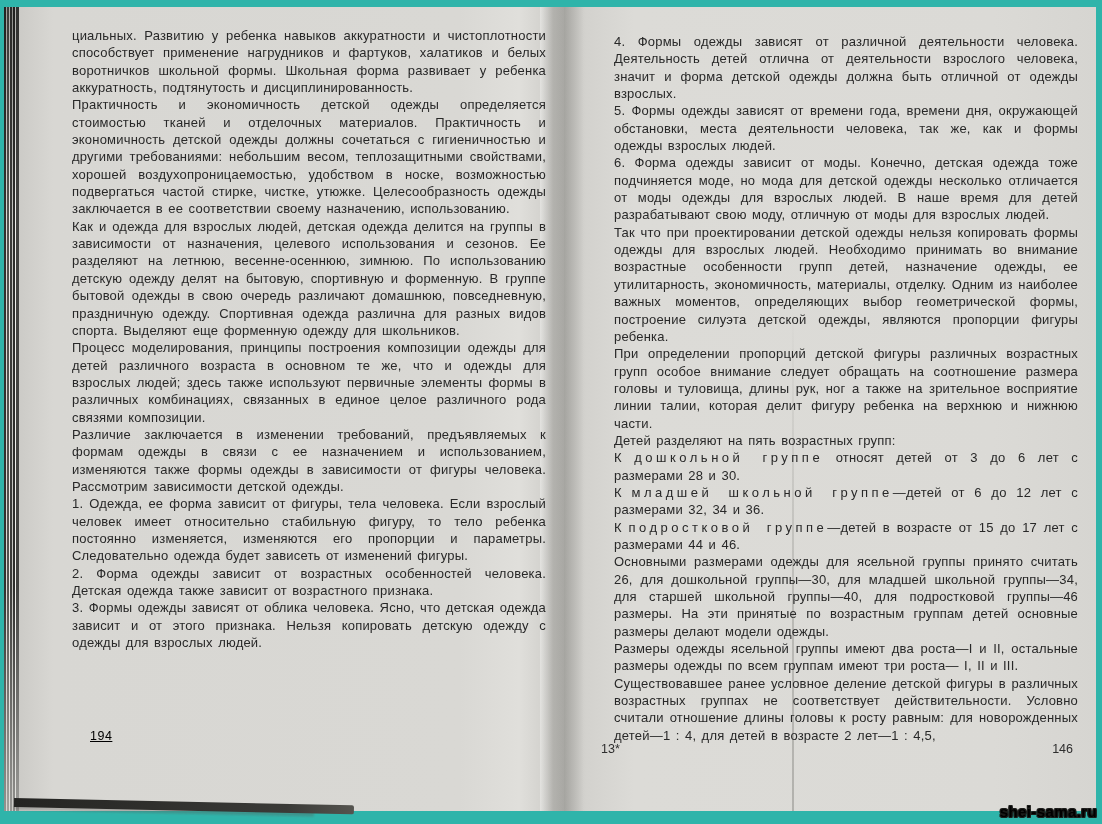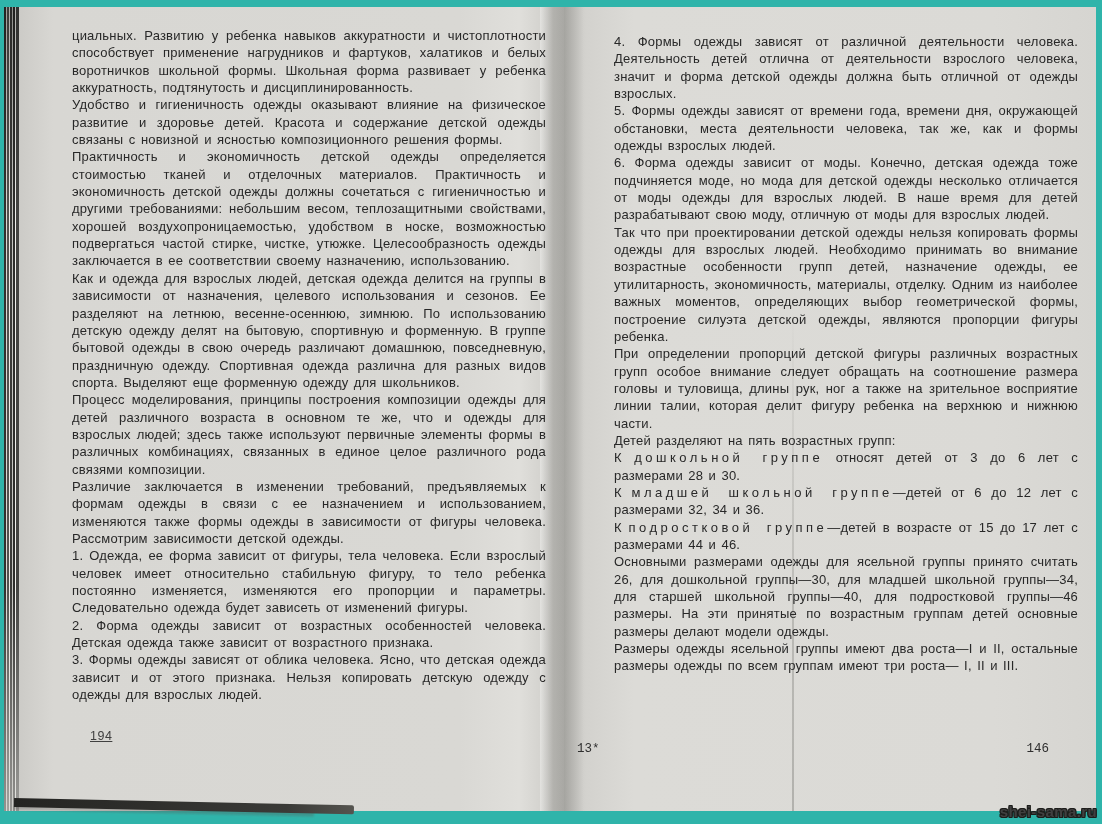--- a/index.html
+++ b/index.html
@@ -42,67 +42,67 @@
     position:absolute;left:10px;top:799px;width:300px;height:4px;background:rgba(90,90,85,.35);
     transform:rotate(1.25deg);transform-origin:left center;filter:blur(1px);
   }
   
   .col{position:absolute;color:#282828;text-align:justify;font-size:13px;line-height:17.35px;
        letter-spacing:.2px;word-spacing:1.6px;}
   .col p{margin:0;}
   .col-left{left:68px;top:20px;width:474px;}
   .col-right{left:610px;top:26px;width:464px;}
   .sp{letter-spacing:3.5px;word-spacing:5px;}
-  .pagenum{position:absolute;font-size:12.5px;color:#404040;letter-spacing:.5px;text-decoration:underline;}
+  .pagenum{position:absolute;font-size:12.5px;color:#000000;letter-spacing:.5px;text-decoration:underline;}
   .pn-left{left:86px;top:722px;}
-  .footer-right{position:absolute;left:573px;top:735px;width:472px;display:flex;
-                justify-content:space-between;font-size:12.5px;color:#2e2e2e;font-family:Liberation Mono, monospace;}
+  .footer-right{position:absolute;left:597px;top:735px;width:472px;display:flex;
+                justify-content:space-between;font-size:12.5px;color:#2e2e2e;}
   .watermark{
     position:absolute;right:5px;bottom:4px;font-size:15px;font-weight:bold;letter-spacing:.4px;
-    color:#404040;
+    color:#000000;
     text-shadow:-1px -1px 0 #1d1d1b,1px -1px 0 #1d1d1b,-1px 1px 0 #1d1d1b,1px 1px 0 #1d1d1b,
                 0 -1px 0 #1d1d1b,0 1px 0 #1d1d1b,-1px 0 0 #1d1d1b,1px 0 0 #1d1d1b;
   }
 </style>
 </head>
 <body>
 
 <div class="stage">
   <div class="scan">
     <div class="edge-stripes"></div>
     <div class="page-left"></div>
     <div class="page-right"></div>
     <div class="gutter-shadow"></div>
     <div class="crease"></div>
     <div class="bottom-wedge-soft"></div>
     <div class="bottom-wedge"></div>
 
     <div class="col col-left" id="col-left">
         <p><span>циальных. Развитию у ребенка навыков аккуратности и чистоплотности способствует применение нагрудников и фартуков, халатиков и белых воротничков школьной формы. Школьная форма развивает у ребенка аккуратность, подтянутость и дисциплинированность.</span></p>
-        <p><span>Удобство и гигиеничность одежды оказывают влияние на физическое развитие и здоровье детей. Красота и содержание детской одежды связаны с новизной и ясностью композиционного решения формы.</span></p>
         <p><span>Практичность и экономичность детской одежды определяется стоимостью тканей и отделочных материалов. Практичность и экономичность детской одежды должны сочетаться с гигиеничностью и другими требованиями: небольшим весом, теплозащитными свойствами, хорошей воздухопроницаемостью, удобством в носке, возможностью подвергаться частой стирке, чистке, утюжке. Целесообразность одежды заключается в ее соответствии своему назначению, использованию.</span></p>
         <p><span>Как и одежда для взрослых людей, детская одежда делится на группы в зависимости от назначения, целевого использования и сезонов. Ее разделяют на летнюю, весенне-осеннюю, зимнюю. По использованию детскую одежду делят на бытовую, спортивную и форменную. В группе бытовой одежды в свою очередь различают домашнюю, повседневную, праздничную одежду. Спортивная одежда различна для разных видов спорта. Выделяют еще форменную одежду для школьников.</span></p>
         <p><span>Процесс моделирования, принципы построения композиции одежды для детей различного возраста в основном те же, что и одежды для взрослых людей; здесь также используют первичные элементы формы в различных комбинациях, связанных в единое целое различного рода связями композиции.</span></p>
         <p><span>Различие заключается в изменении требований, предъявляемых к формам одежды в связи с ее назначением и использованием, изменяются также формы одежды в зависимости от фигуры человека. Рассмотрим зависимости детской одежды.</span></p>
         <p><span>1. Одежда, ее форма зависит от фигуры, тела человека. Если взрослый человек имеет относительно стабильную фигуру, то тело ребенка постоянно изменяется, изменяются его пропорции и параметры. Следовательно одежда будет зависеть от изменений фигуры.</span></p>
         <p><span>2. Форма одежды зависит от возрастных особенностей человека. Детская одежда также зависит от возрастного признака.</span></p>
         <p><span>3. Формы одежды зависят от облика человека. Ясно, что детская одежда зависит и от этого признака. Нельзя копировать детскую одежду с одежды для взрослых людей.</span></p>
       </div>
     <div class="col col-right" id="col-right">
         <p><span>4. Формы одежды зависят от различной деятельности человека. Деятельность детей отлична от деятельности взрослого человека, значит и форма детской одежды должна быть отличной от одежды взрослых.</span></p>
         <p><span>5. Формы одежды зависят от времени года, времени дня, окружающей обстановки, места деятельности человека, так же, как и формы одежды взрослых людей.</span></p>
         <p><span>6. Форма одежды зависит от моды. Конечно, детская одежда тоже подчиняется моде, но мода для детской одежды несколько отличается от моды одежды для взрослых людей. В наше время для детей разрабатывают свою моду, отличную от моды для взрослых людей.</span></p>
         <p><span>Так что при проектировании детской одежды нельзя копировать формы одежды для взрослых людей. Необходимо принимать во внимание возрастные особенности групп детей, назначение одежды, ее утилитарность, экономичность, материалы, отделку. Одним из наиболее важных моментов, определяющих выбор геометрической формы, построение силуэта детской одежды, являются пропорции фигуры ребенка.</span></p>
         <p><span>При определении пропорций детской фигуры различных возрастных групп особое внимание следует обращать на соотношение размера головы и туловища, длины рук, ног а также на зрительное восприятие линии талии, которая делит фигуру ребенка на верхнюю и нижнюю части.</span></p>
         <p><span>Детей разделяют на пять возрастных групп:</span></p>
         <p><span>К </span><span class="sp">дошкольной группе</span><span> относят детей от 3 до 6 лет с размерами 28 и 30.</span></p>
         <p><span>К </span><span class="sp">младшей школьной группе</span><span>—детей от 6 до 12 лет с размерами 32, 34 и 36.</span></p>
         <p><span>К </span><span class="sp">подростковой группе</span><span>—детей в возрасте от 15 до 17 лет с размерами 44 и 46.</span></p>
         <p><span>Основными размерами одежды для ясельной группы принято считать 26, для дошкольной группы—30, для младшей школьной группы—34, для старшей школьной группы—40, для подростковой группы—46 размеры. На эти принятые по возрастным группам детей основные размеры делают модели одежды.</span></p>
         <p><span>Размеры одежды ясельной группы имеют два роста—I и II, остальные размеры одежды по всем группам имеют три роста— I, II и III.</span></p>
+        <p><span>Существовавшее ранее условное деление детской фигуры в различных возрастных группах не соответствует действительности. Условно считали отношение длины головы к росту равным: для новорожденных детей—1 : 4, для детей в возрасте 2 лет—1 : 4,5,</span></p>
       </div>
 
     <div class="pagenum pn-left">194</div>
     <div class="footer-right">
       <span>13*</span>
       <span>146</span>
     </div>
   </div>
   <div class="watermark">shei-sama.ru</div>
 </div>

